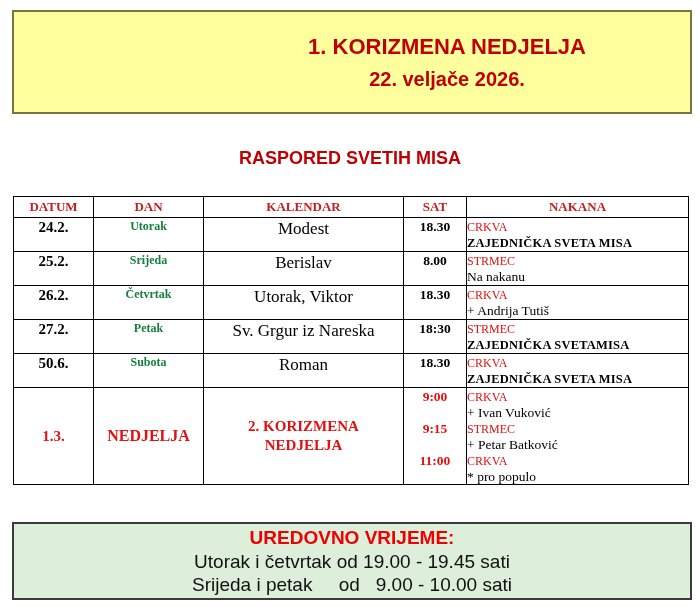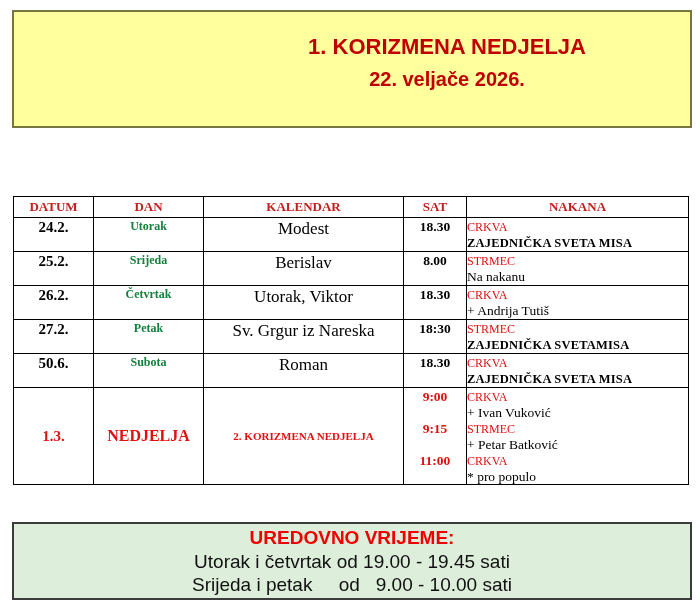--- a/index.html
+++ b/index.html
@@ -3,21 +3,21 @@
 <meta charset="utf-8">
 <style>
   html,body { margin:0; padding:0; background:#ffffff; }
   .page {
     position:relative; width:700px; height:607px; background:#ffffff;
     font-family:"Liberation Serif", serif; overflow:hidden;
   }
 
   
   .title-box {
-    position:absolute; left:12px; top:10px; width:680px; height:118px;
+    position:absolute; left:12px; top:10px; width:680px; height:104px;
     background:#FFFF9E; border:2px solid #77763F; box-sizing:border-box;
     font-family:"Liberation Sans", sans-serif; font-weight:bold; color:#C00000;
     text-align:center; padding-top:20px; padding-left:190px;
   }
   .title-line1 { font-size:22px; line-height:30px; }
   .title-line2 { font-size:20px; line-height:34px; }
 
   
   .schedule-heading {
     position:absolute; left:0; top:148px; width:700px; text-align:center;
@@ -43,21 +43,21 @@
   .c-sat   { text-align:center; font-weight:bold; font-size:13.5px; color:#000; }
   .c-nak   { text-align:left; padding-left:5px; padding-right:2px; }
   .place   { color:#E31010; font-size:12px; line-height:16px; }
   .detail  { color:#000; font-size:13.5px; line-height:16px; }
   .detail.bold { font-weight:bold; font-size:12.5px; letter-spacing:0.2px; }
 
   
   tr.sunday-row td { height:96px; }
   td.mid { vertical-align:middle; }
   .red   { color:#E31010; }
-  .kal-wrap { max-width:150px; margin:0 auto; font-weight:bold; font-size:11px; line-height:19px; }
+  .kal-wrap { max-width:150px; margin:0 auto; font-weight:bold; font-size:15px; line-height:19px; }
   .sunday-dan { font-size:16px; }
   .time-slot {
     height:32px; font-weight:bold; font-size:13.5px; color:#E31010;
     line-height:16px; text-align:center; padding-top:1px; box-sizing:border-box;
   }
   .nak-entry { height:32px; box-sizing:border-box; padding-top:1px; }
 
   
   .office-box {
     position:absolute; left:12px; top:522px; width:680px; height:78px;
@@ -70,20 +70,21 @@
 </head>
 <body>
 
 <div class="page">
 
   <div class="title-box">
     <div class="title-line1">1. KORIZMENA NEDJELJA</div>
     <div class="title-line2">22. veljače 2026.</div>
   </div>
 
+  <h2 class="schedule-heading">RASPORED SVETIH MISA</h2>
 
   <table class="mass-table">
     <colgroup>
       <col style="width:80px">
         <col style="width:110px">
         <col style="width:200px">
         <col style="width:63px">
         <col style="width:222px">
     </colgroup>
     <thead>

